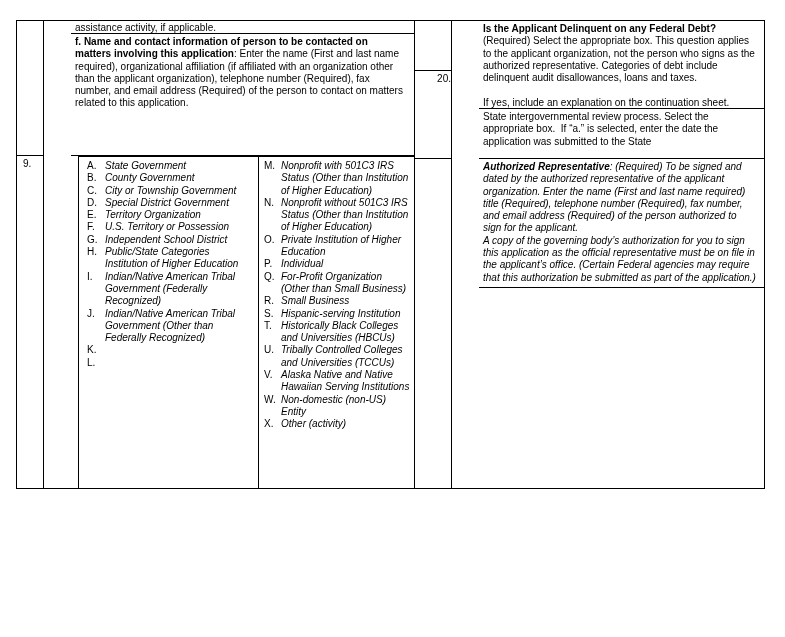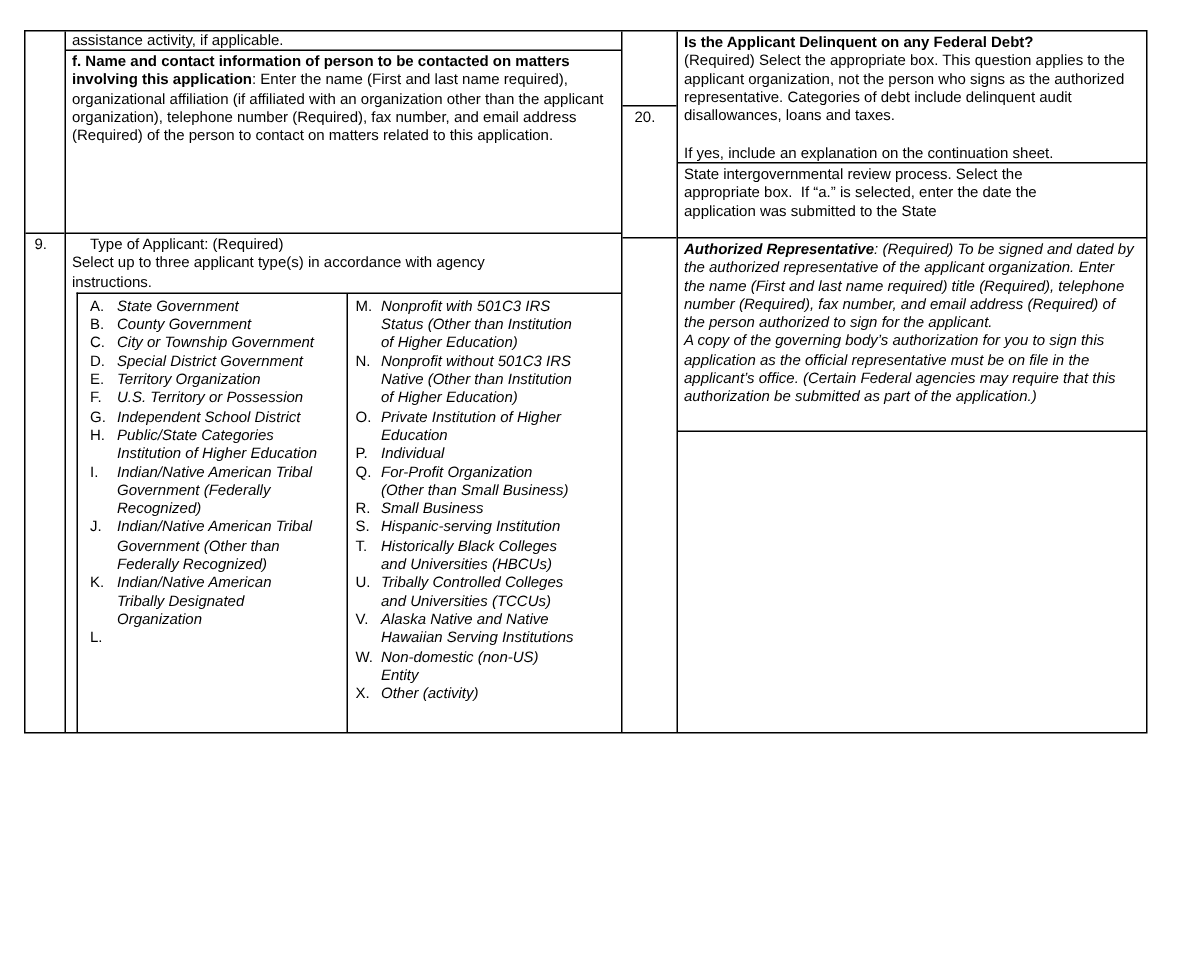--- a/index.html
+++ b/index.html
@@ -24,26 +24,26 @@
 
   .half { display: flex; height: 100%; }
   .half-left  { width: 397px; }
   .half-right { flex: 1; border-left: 1px solid #000; }
 
   .numcol { display: flex; flex-direction: column; border-right: 1px solid #000; }
   .numcol-left  { width: 27px; }
   .numcol-right { width: 37px; }
   .numcell { padding: 2px 0 0 6px; }
   .numcol-right .numcell { padding-left: 8px; }
-  .numcell.hb { border-bottom: 1px solid #000; }
+  .numcell.hb { border-bottom: 1px solid #000; text-align: right; }
   .numcell.grow { flex: 1; }
 
   .contentcol { flex: 1; display: flex; flex-direction: column; }
 
-  .cell { padding: 1px 8px 0 4px; }
+  .cell { padding: 1px 8px 0 4px; margin-left: 27px; }
   .cell.hb { border-bottom: 1px solid #000; }
 
   .para { white-space: pre-wrap; }
   .b { font-weight: bold; }
 
   
   .row-assist { height: 13px; }
   .row-f { height: 122px; padding-top: 2px; }
   .row-9 { flex: 1; display: flex; flex-direction: column; padding: 0; }
   .row9-head { padding: 2px 5px 0 4px; }
@@ -90,25 +90,20 @@
         </div>
       </div>
       <div class="contentcol">
         <div class="cell hb row-assist">
           <span class="para">assistance activity, if applicable.</span>
         </div>
         <div class="cell hb row-f">
           <div class="para"><span class="b">f. Name and contact information of person to be contacted on matters involving this application</span><span>: Enter the name (First and last name required), organizational affiliation (if affiliated with an organization other than the applicant organization), telephone number (Required), fax number, and email address (Required) of the person to contact on matters related to this application.</span></div>
         </div>
         <div class="cell row-9">
-          <div class="row9-head">
-            <div class="row9-title para">Type of Applicant: (Required)</div>
-            <div class="para">Select up to three applicant type(s) in accordance with agency
-instructions.</div>
-          </div>
           <div class="type-table">
             <div class="type-col type-col-1">
 
                 <div class="type-item">
                   <span class="type-key">A.</span>
                   <span class="type-label">State Government</span>
                 </div>
 
                 <div class="type-item">
                   <span class="type-key">B.</span>
@@ -155,42 +150,39 @@
 
                 <div class="type-item">
                   <span class="type-key">J.</span>
                   <span class="type-label">Indian/Native American Tribal
 Government (Other than
 Federally Recognized)</span>
                 </div>
 
                 <div class="type-item">
                   <span class="type-key">K.</span>
-                  <span class="type-label">Indian/Native American
-Tribally Designated
-Organization</span>
                 </div>
 
                 <div class="type-item">
                   <span class="type-key">L.</span>
                 </div>
               </div>
             <div class="type-col type-col-2">
 
                 <div class="type-item">
                   <span class="type-key">M.</span>
                   <span class="type-label">Nonprofit with 501C3 IRS
 Status (Other than Institution
 of Higher Education)</span>
                 </div>
 
                 <div class="type-item">
                   <span class="type-key">N.</span>
                   <span class="type-label">Nonprofit without 501C3 IRS
-Native (Other than Institution
+Status (Other than Institution
 of Higher Education)</span>
                 </div>
 
                 <div class="type-item">
                   <span class="type-key">O.</span>
                   <span class="type-label">Private Institution of Higher
 Education</span>
                 </div>
 
                 <div class="type-item">

